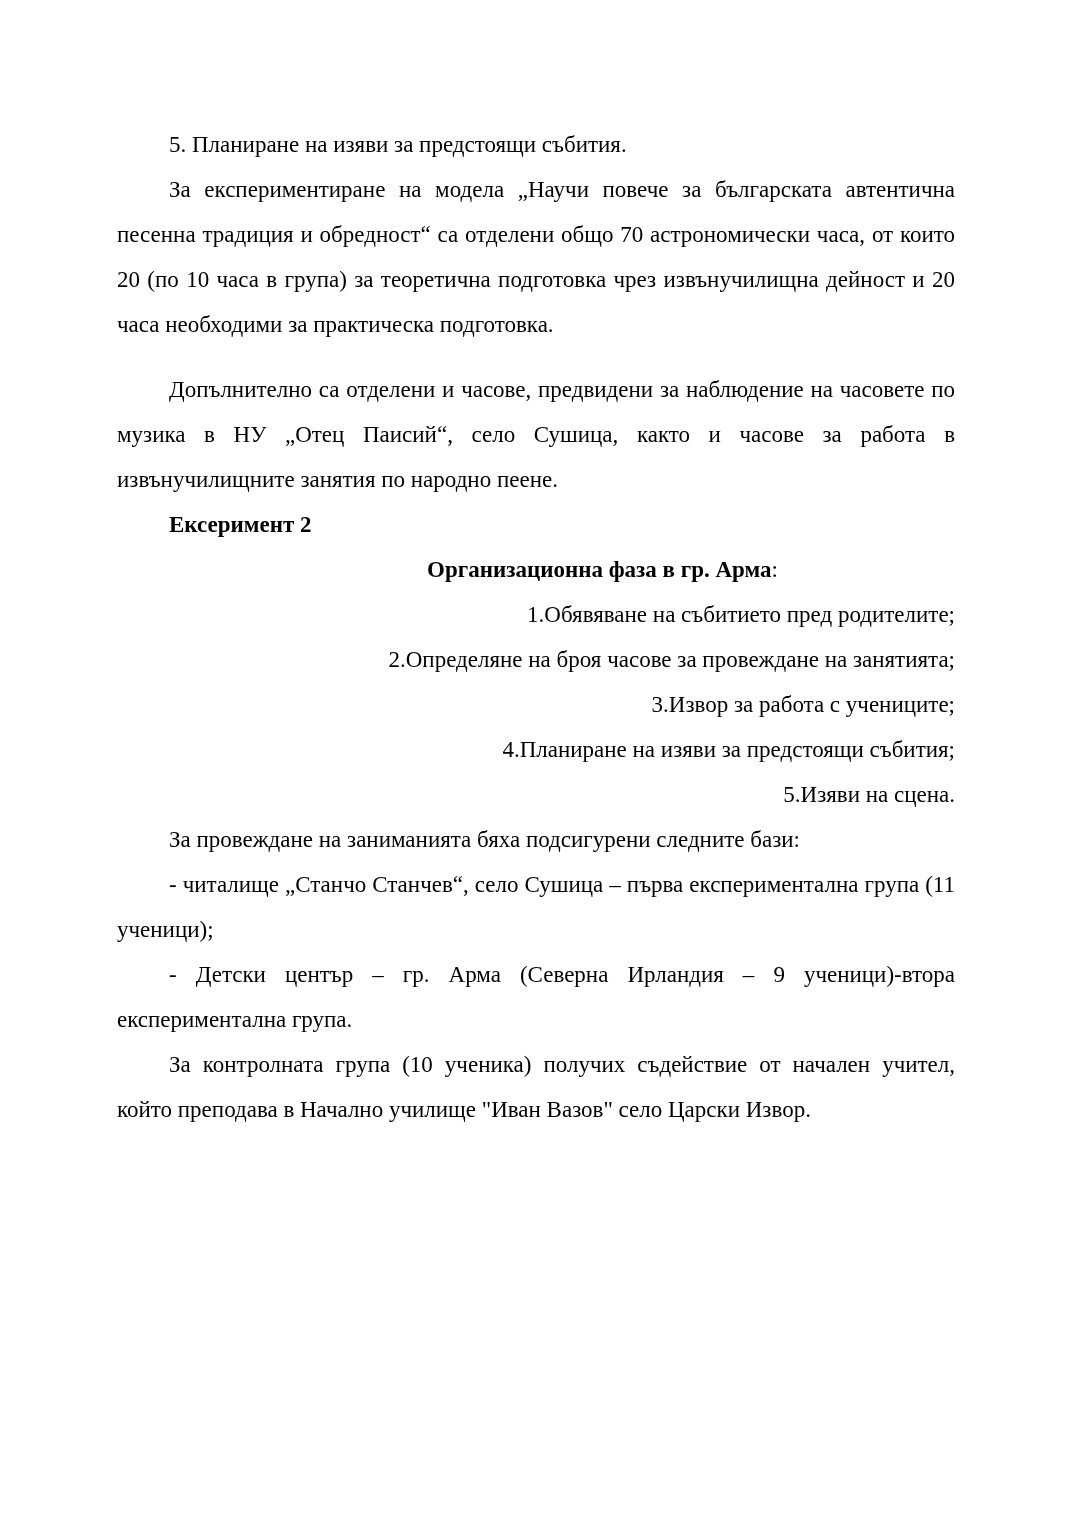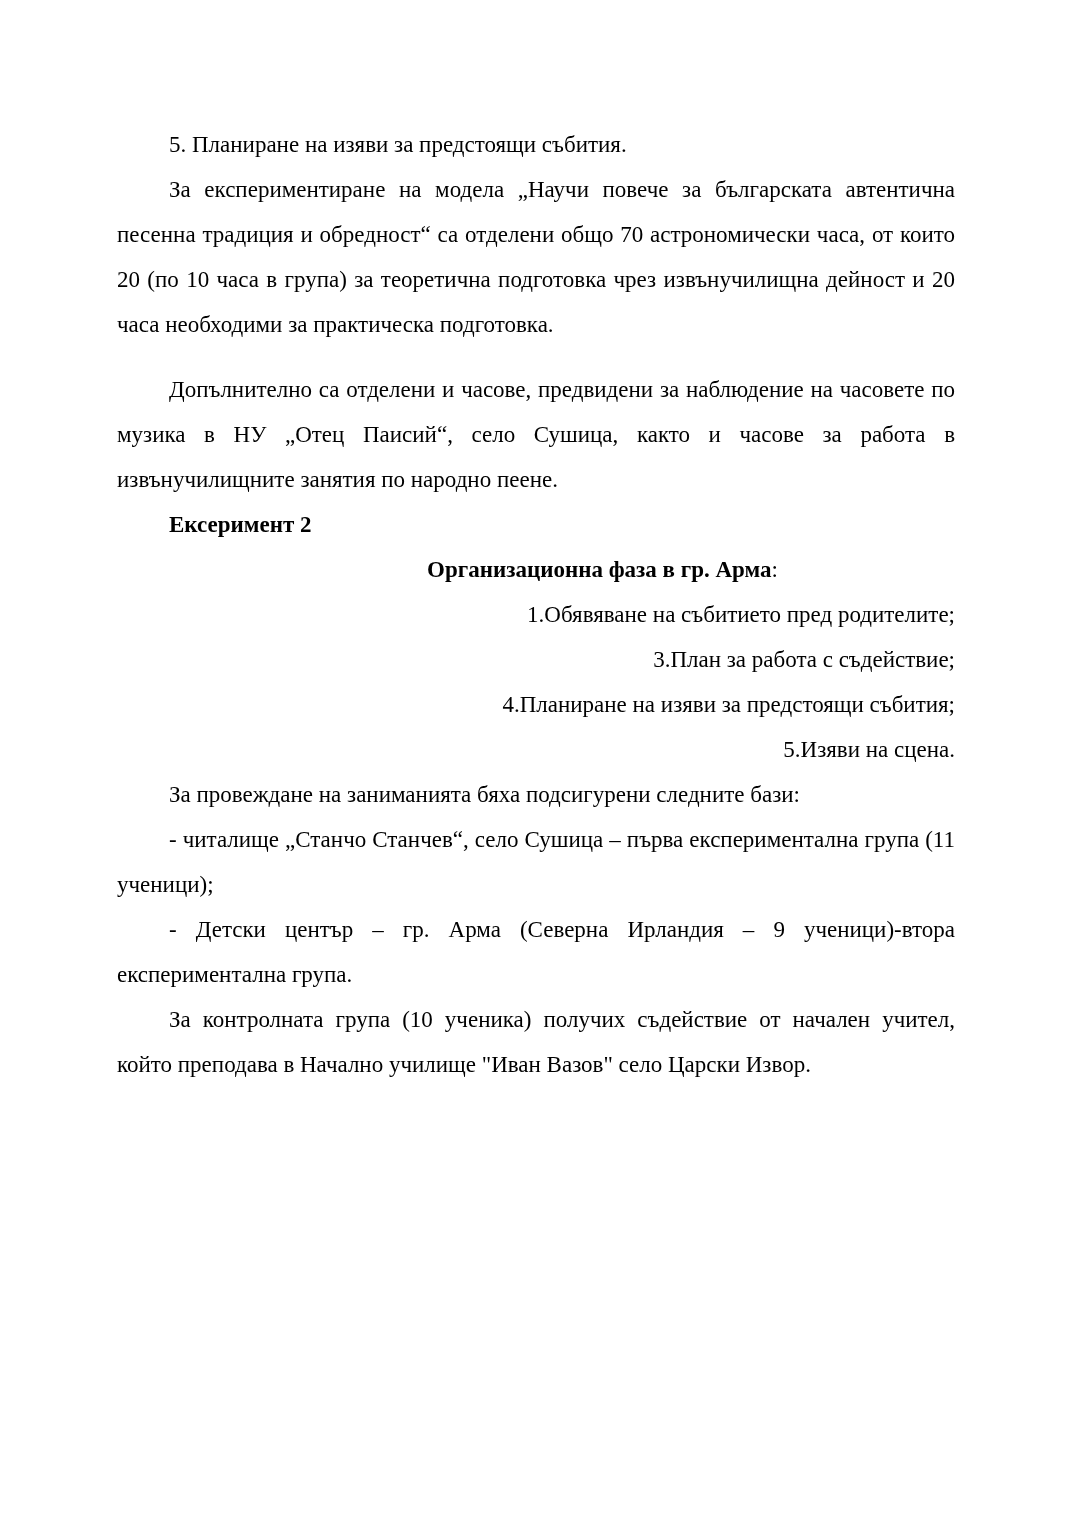--- a/index.html
+++ b/index.html
@@ -76,21 +76,24 @@
   <p class="para gap-before">Допълнително са отделени и часове, предвидени за наблюдение на часовете по музика в НУ „Отец Паисий“,  село Сушица, както и часове за работа в извънучилищните занятия по народно пеене.</p>
 
   <p class="heading">Ексеримент 2</p>
 
   <p class="heading org"><span class="bold">Организационна фаза в гр. Арма</span><span>:</span></p>
 
   <div class="list-row">
     <span class="list-num">1.</span><span>Обявяване на събитието пред родителите;</span>
   </div>
   <div class="list-row">
-    <span class="list-num">3.</span><span>План за работа  с съдействие;</span>
+    <span class="list-num">2.</span><span>Определяне на броя часове за провеждане на занятията;</span>
+  </div>
+  <div class="list-row">
+    <span class="list-num">3.</span><span>Извор за работа  с учениците;</span>
   </div>
   <div class="list-row">
     <span class="list-num">4.</span><span>Планиране на изяви за предстоящи събития;</span>
   </div>
   <div class="list-row">
     <span class="list-num">5.</span><span>Изяви на сцена.</span>
   </div>
 
 
   <p class="para">За провеждане на заниманията бяха подсигурени следните бази:</p>

